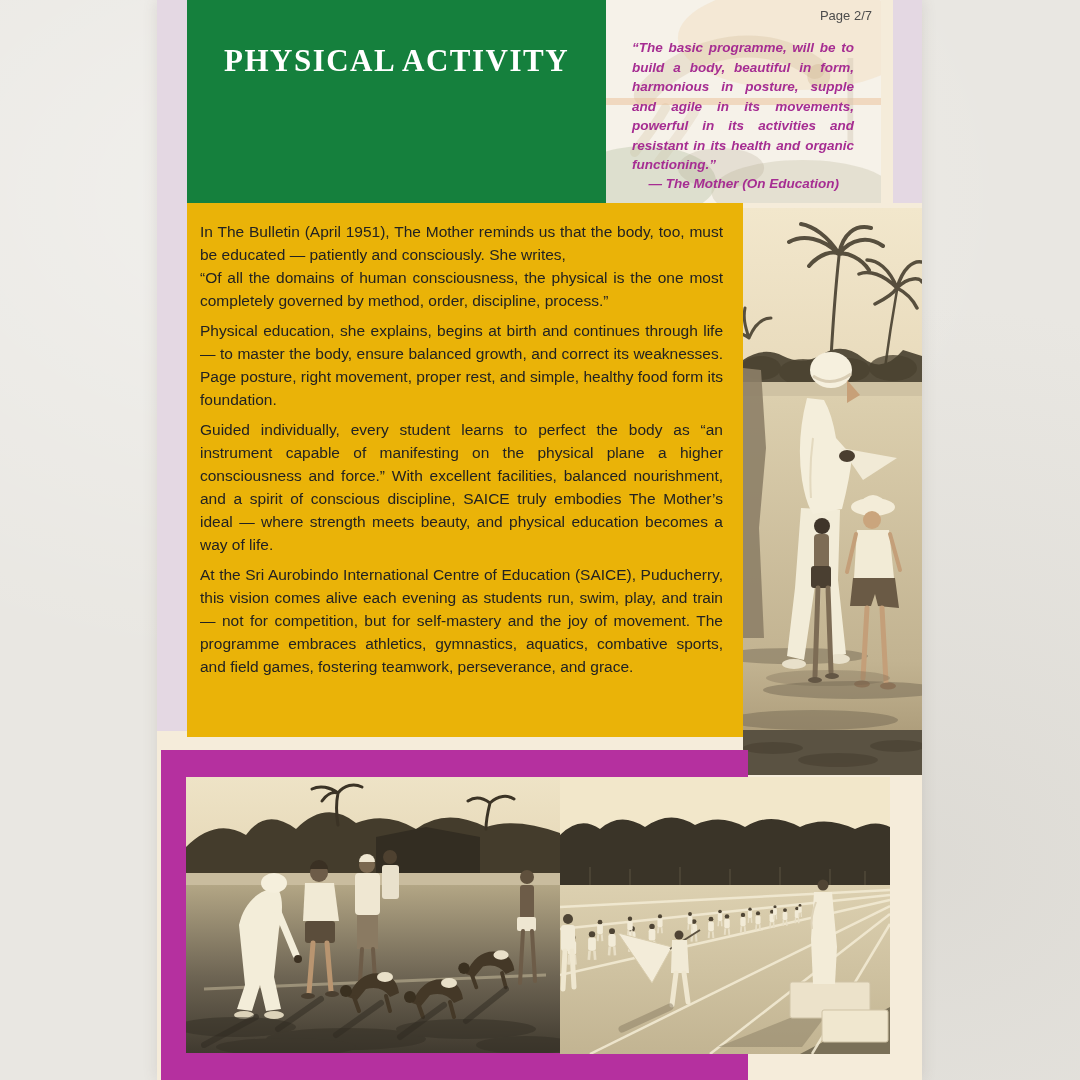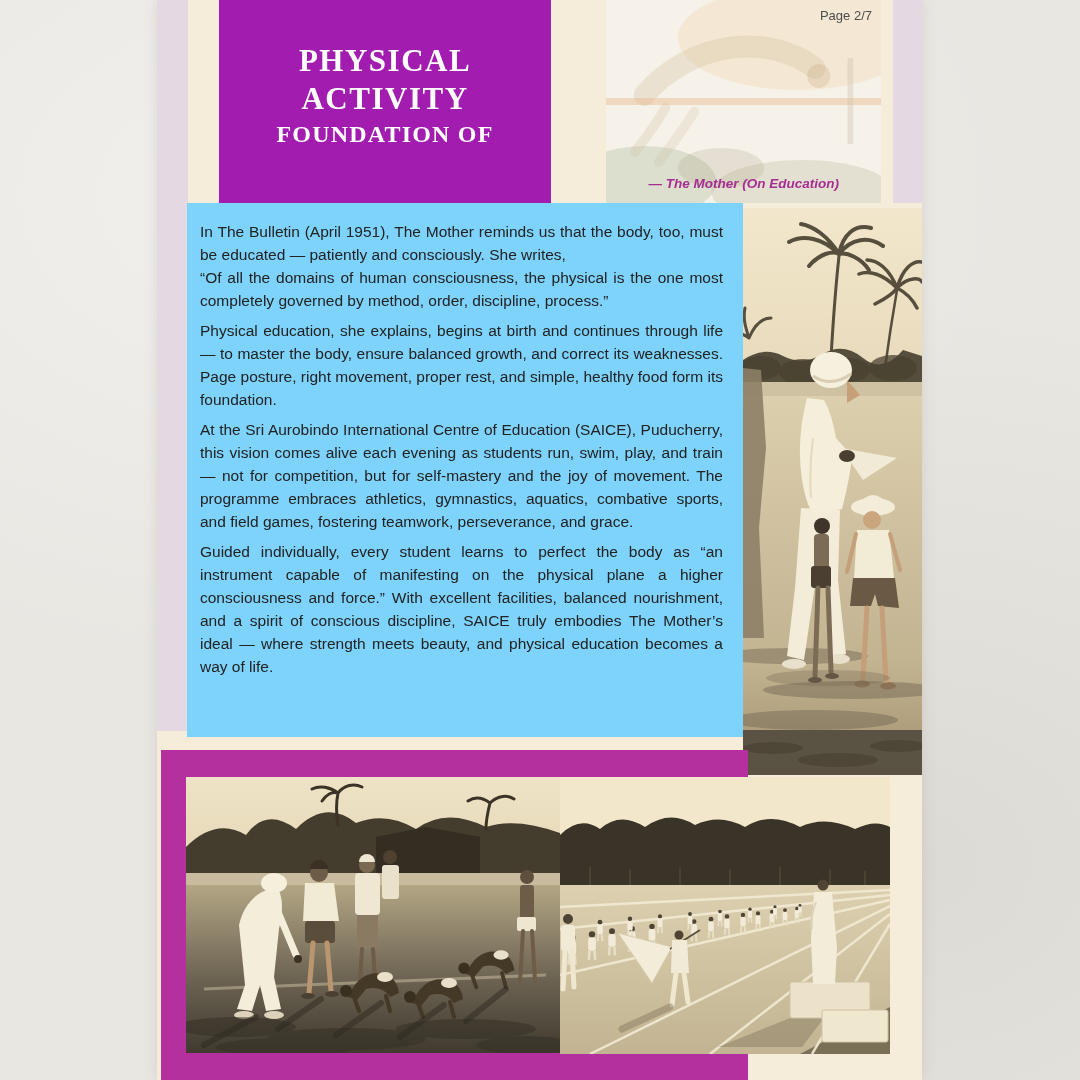--- a/index.html
+++ b/index.html
@@ -9,34 +9,34 @@
     background-color:#e9e7e2;
     background-image:
       radial-gradient(1200px 800px at 28% 18%, rgba(255,255,255,.38), transparent 60%),
       radial-gradient(1100px 900px at 85% 80%, rgba(206,203,196,.45), transparent 62%);}
   .page-col{position:absolute;left:157px;top:0;width:765px;height:1080px;
     background:#f5ecda;box-shadow:0 0 14px rgba(90,80,70,.14);}
   .page-col > *{position:absolute;}
   .lav{background:#e4d8e3;}
   .lav-left{left:0;top:0;width:31px;height:731px;}
   .lav-right{left:736px;top:0;width:29px;height:203px;}
-  .title-block{left:30px;top:0;width:332px;height:203px;background:#a21caf;
+  .title-block{left:30px;top:0;width:419px;height:203px;background:#15803d;
     color:#fff;text-align:center;font-family:"Liberation Serif","DejaVu Serif",serif;
-    padding-top:42px;box-sizing:border-box;margin-left:32px;}
+    padding-top:42px;box-sizing:border-box;}
   .title-l1{font-size:31px;font-weight:700;letter-spacing:1.5px;line-height:38px;}
   .title-l2,.title-l3{font-size:24px;font-weight:700;letter-spacing:1.2px;line-height:33px;}
   .quote-block{left:449px;top:0;width:275px;height:203px;background:#7dd3fc;overflow:hidden;}
   .quote-bg{position:absolute;left:0;top:0;width:100%;height:100%;}
   .page-label{position:absolute;top:8px;right:9px;font-size:13px;color:#4c4c4c;z-index:2;}
   .quote-text{position:absolute;left:26px;right:27px;top:38px;z-index:2;
     color:#a62d92;font-style:italic;font-weight:700;font-size:13.5px;line-height:19.5px;
     text-align:justify;}
   .quote-attr{position:absolute;left:26px;right:42px;top:176px;z-index:2;
     color:#a62d92;font-style:italic;font-weight:700;font-size:13.5px;text-align:right;}
-  .text-panel{left:30px;top:203px;width:556px;height:534px;background:#7dd3fc;
+  .text-panel{left:30px;top:203px;width:556px;height:534px;background:#eab308;
     box-sizing:border-box;padding:17px 20px 0 13px;}
   .text-panel p{margin:0 0 7px 0;font-size:15.5px;line-height:23px;color:#222;
     text-align:justify;white-space:pre-line;}
   .photo{overflow:hidden;}
   .photo svg{display:block;width:100%;height:100%;}
   .photo-tall{left:586px;top:208px;width:179px;height:567px;}
   .bottom-block{left:4px;top:750px;width:587px;height:330px;background:#b5309f;}
   .photo-startline{left:29px;top:777px;width:374px;height:276px;}
   .photo-track{left:403px;top:777px;width:330px;height:277px;}
 </style>
@@ -44,47 +44,47 @@
 <body>
 
 <div class="stage">
   <div class="page-col">
 
     <div class="lav lav-left"></div>
     <div class="lav lav-right"></div>
 
     <div class="title-block">
       <div class="title-l1">PHYSICAL ACTIVITY</div>
-      <div class="title-l2">FOUNDATION OF</div>
     </div>
 
     <div class="quote-block">
       <svg class="quote-bg" viewBox="0 0 287 203" preserveAspectRatio="none" aria-hidden="true">
         <rect width="287" height="203" fill="#f6f2e9"></rect>
         <ellipse cx="200" cy="38" rx="125" ry="52" fill="#eecfa8" opacity="0.30"></ellipse>
         <path d="M40,95 C90,40 170,33 218,68" stroke="#cdb795" stroke-width="22" fill="none" opacity="0.28" stroke-linecap="round"></path>
         <circle cx="222" cy="76" r="12" fill="#c9ab84" opacity="0.3"></circle>
         <path d="M62,108 C50,128 38,142 30,152" stroke="#cdb795" stroke-width="10" fill="none" opacity="0.25" stroke-linecap="round"></path>
         <path d="M92,112 C78,134 64,150 55,162" stroke="#cdb795" stroke-width="10" fill="none" opacity="0.22" stroke-linecap="round"></path>
         <rect x="0" y="98" width="287" height="7" fill="#e8b98c" opacity="0.45"></rect>
         <rect x="252" y="58" width="6" height="86" fill="#cfc3ae" opacity="0.4"></rect>
         <ellipse cx="40" cy="182" rx="75" ry="36" fill="#b9c2a6" opacity="0.4"></ellipse>
         <ellipse cx="205" cy="192" rx="95" ry="32" fill="#c9c3ac" opacity="0.38"></ellipse>
         <ellipse cx="120" cy="168" rx="45" ry="20" fill="#a89a83" opacity="0.22"></ellipse>
       </svg>
       <div class="page-label">Page 2/7</div>
+      <div class="quote-text">“The basic programme, will be to build a body, beautiful in form, harmonious in posture, supple and agile in its movements, powerful in its activities and resistant in its health and organic functioning.”</div>
       <div class="quote-attr">— The Mother (On Education)</div>
     </div>
 
     <div class="text-panel">
       <p>In The Bulletin (April 1951), The Mother reminds us that the body, too, must be educated — patiently and consciously. She writes,
 “Of all the domains of human consciousness, the physical is the one most completely governed by method, order, discipline, process.”</p>
       <p>Physical education, she explains, begins at birth and continues through life — to master the body, ensure balanced growth, and correct its weaknesses. Page posture, right movement, proper rest, and simple, healthy food form its foundation.</p>
+      <p>Guided individually, every student learns to perfect the body as “an instrument capable of manifesting on the physical plane a higher consciousness and force.” With excellent facilities, balanced nourishment, and a spirit of conscious discipline, SAICE truly embodies The Mother’s ideal — where strength meets beauty, and physical education becomes a way of life.</p>
       <p>At the Sri Aurobindo International Centre of Education (SAICE), Puducherry, this vision comes alive each evening as students run, swim, play, and train — not for competition, but for self-mastery and the joy of movement. The programme embraces athletics, gymnastics, aquatics, combative sports, and field games, fostering teamwork, perseverance, and grace.</p>
-      <p>Guided individually, every student learns to perfect the body as “an instrument capable of manifesting on the physical plane a higher consciousness and force.” With excellent facilities, balanced nourishment, and a spirit of conscious discipline, SAICE truly embodies The Mother’s ideal — where strength meets beauty, and physical education becomes a way of life.</p>
     </div>
 
     <div class="photo photo-tall" role="img" aria-label="the-mother-in-white-with-children-on-playground">
       <svg viewBox="0 0 179 567" preserveAspectRatio="none">
         <defs>
           <linearGradient id="skyA" x1="0" y1="0" x2="0" y2="1">
             <stop offset="0" stop-color="#f2e7cc"></stop>
               <stop offset="1" stop-color="#e7d9ba"></stop>
           </linearGradient>
           <linearGradient id="gndA" x1="0" y1="0" x2="0" y2="1">

